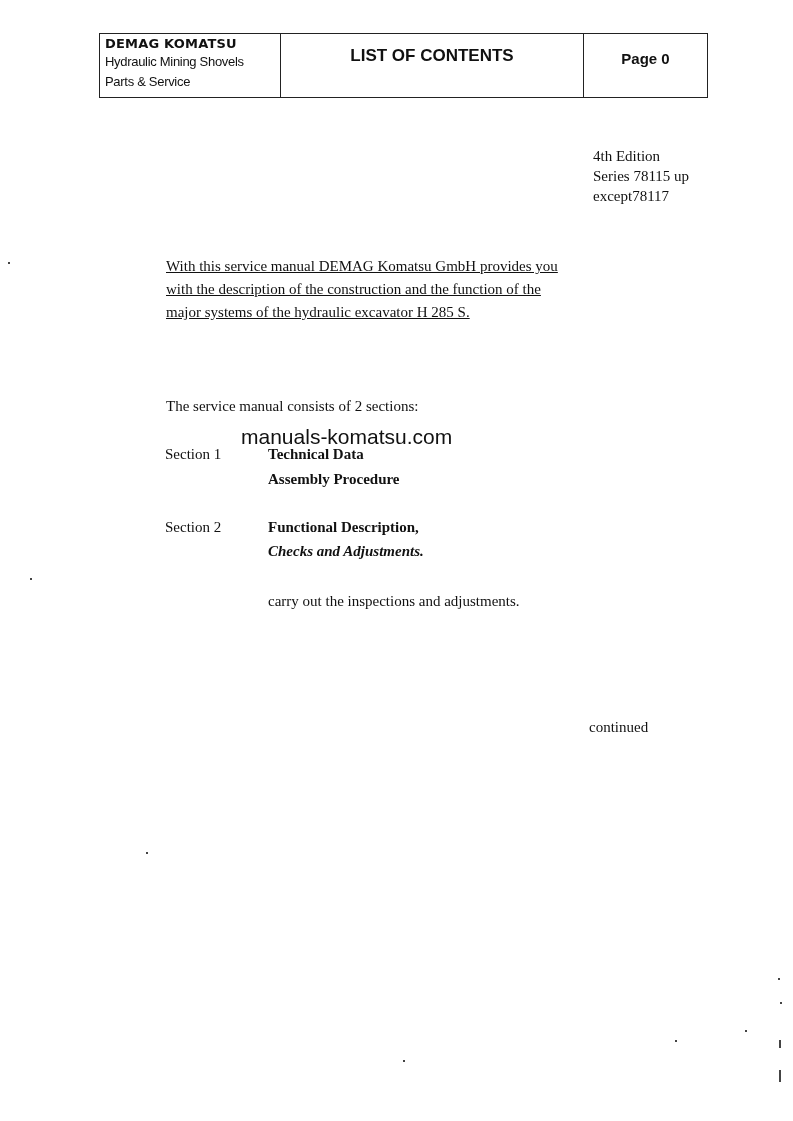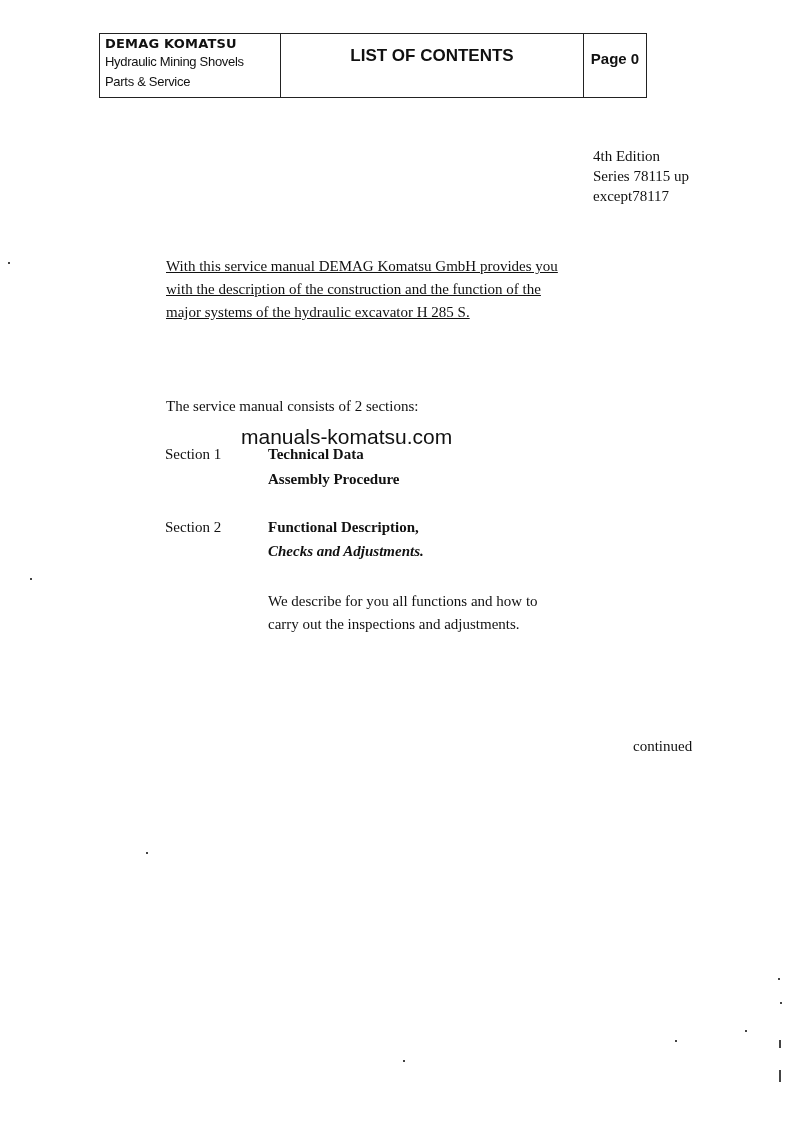--- a/index.html
+++ b/index.html
@@ -1,31 +1,31 @@
 <!DOCTYPE html>
 <html><head>
 <meta charset="utf-8">
 <style>
   html, body { margin:0; padding:0; background:#ffffff; }
   body { width:793px; height:1121px; position:relative; overflow:hidden; color:#111; }
-  .hdr { position:absolute; left:99px; top:33px; width:548px; height:65px; border:1px solid #222; display:flex; box-sizing:border-box; }
+  .hdr { position:absolute; left:99px; top:33px; width:609px; height:65px; border:1px solid #222; display:flex; box-sizing:border-box; }
   .hdr .c1 { width:181px; border-right:1px solid #222; padding:2px 0 0 5px; box-sizing:border-box; font-family:"Liberation Sans", sans-serif; }
   .hdr .c2 { width:303px; border-right:1px solid #222; text-align:center; box-sizing:border-box; font-family:"Liberation Sans", sans-serif; font-weight:bold; font-size:17px; padding-top:12px; }
   .hdr .c3 { flex:1; text-align:center; font-family:"Liberation Sans", sans-serif; font-weight:bold; font-size:15px; padding-top:16px; }
   .brand { font-family:"DejaVu Sans", sans-serif; font-weight:900; font-size:13px; letter-spacing:0.2px; line-height:16px; }
   .sub { font-size:13px; line-height:20px; letter-spacing:-0.3px; }
   .serif { font-family:"Liberation Serif", serif; font-size:15px; position:absolute; }
   .edition { left:593px; top:146px; line-height:20px; }
   .intro { left:166px; top:255px; line-height:23px; width:440px;text-decoration:underline; }
   .consists { left:166px; top:398px;text-align:right; }
   .watermark { position:absolute; left:241px; top:425px; font-family:"Liberation Sans", sans-serif; font-size:21px; color:#111; }
   .sec-label { left:165px; }
   .sec-title { left:268px; font-weight:bold; }
   .desc { left:268px; top:590px; line-height:23px; }
-  .continued { left:589px; top:738px;margin-left:44px; }
+  .continued { left:589px; top:719px; }
   .speck { position:absolute; width:2px; height:2px; background:#444; }
 </style>
 </head>
 <body>
 
 <div class="hdr">
   <div class="c1">
     <div class="brand">DEMAG KOMATSU</div>
     <div class="sub">Hydraulic Mining Shovels</div>
     <div class="sub">Parts &amp; Service</div>
@@ -52,21 +52,20 @@
 
 <div class="serif sec-label" style="top:446px;">Section 1</div>
 <div class="serif sec-title" style="top:446px;">Technical Data</div>
 <div class="serif sec-title" style="top:471px;">Assembly Procedure</div>
 
 <div class="serif sec-label" style="top:519px;">Section 2</div>
 <div class="serif sec-title" style="top:519px;">Functional Description,</div>
 <div class="serif sec-title" style="top:543px;font-style:italic;">Checks and Adjustments.</div>
 
 <div class="serif desc">
-  <div>We describe for you all functions and how to</div>
   <div>carry out the inspections and adjustments.</div>
 </div>
 
 <div class="serif continued">continued</div>
 
 <div class="speck" style="left:8px;top:262px;"></div>
 <div class="speck" style="left:30px;top:578px;"></div>
 <div class="speck" style="left:146px;top:852px;"></div>
 <div class="speck" style="left:778px;top:978px;"></div>
 <div class="speck" style="left:780px;top:1002px;"></div>

